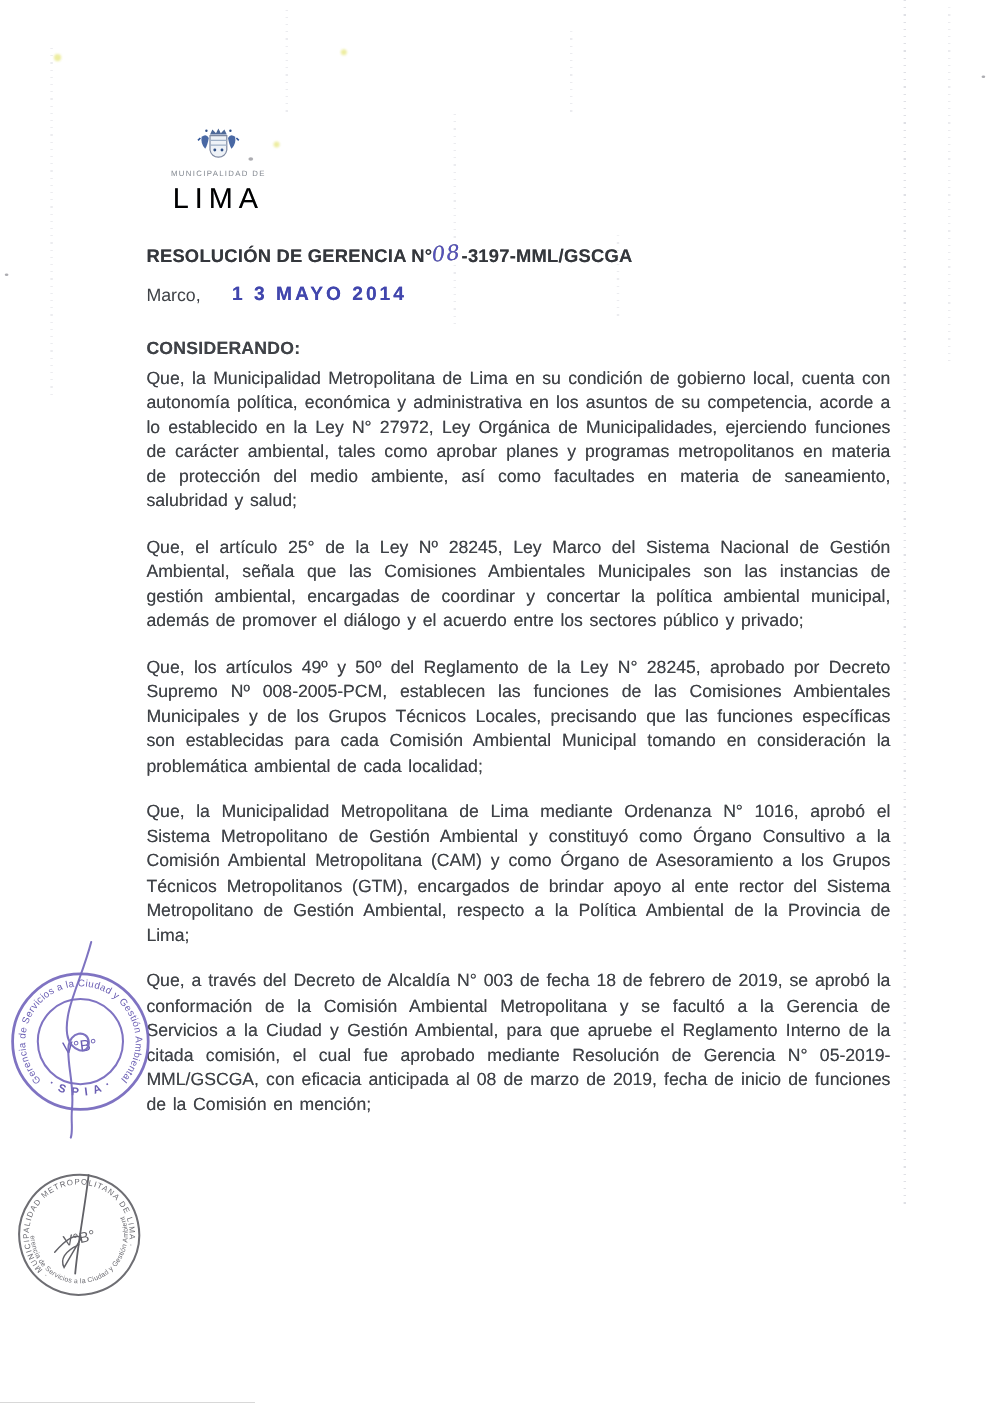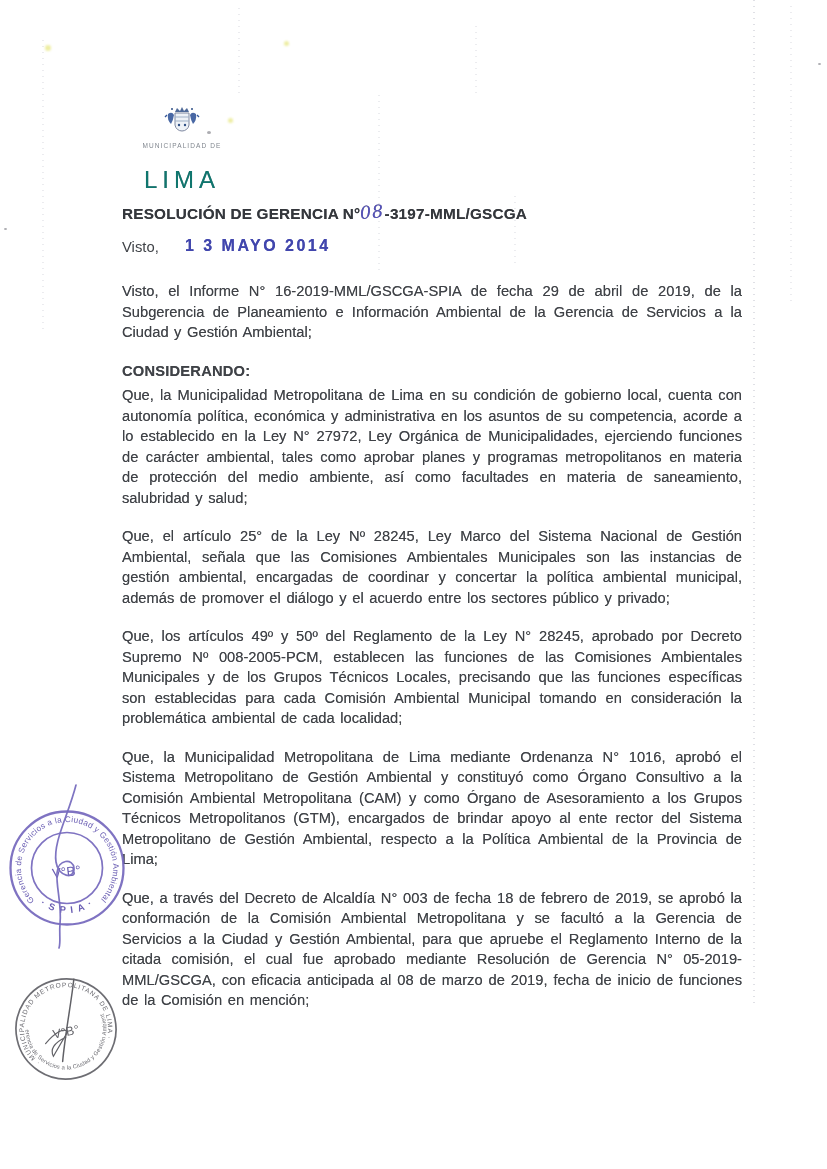--- a/index.html
+++ b/index.html
@@ -12,21 +12,21 @@
   .noise-col{position:absolute;width:2px;pointer-events:none;
     background-image:repeating-linear-gradient(to bottom,rgba(70,75,105,.38) 0 1px,transparent 1px 6px);}
   .noise-soft{opacity:.45;}
   .noise-faint{opacity:.28;}
   .yellow-speck{position:absolute;border-radius:50%;background:rgba(228,228,110,.65);filter:blur(1px);pointer-events:none;}
   .gray-speck{position:absolute;border-radius:50%;background:rgba(90,90,100,.5);pointer-events:none;}
   
   .logo{position:absolute;left:138px;top:106px;width:88px;text-align:center;}
   .logo .org-small{font-size:6.5px;letter-spacing:1.1px;color:#81878f;margin-top:2px;white-space:nowrap;
     filter:blur(.3px);}
-  .logo .org-large{font-size:24px;letter-spacing:5px;color:#0f766e;margin-top:17px;font-weight:400;
+  .logo .org-large{font-size:24px;letter-spacing:5px;color:#000000;margin-top:3px;font-weight:400;
     text-shadow:0 0 .5px rgba(110,118,128,.8);}
   
   .title{position:absolute;left:122px;top:203px;margin:0;font-size:15.3px;font-weight:bold;
     color:#34373c;letter-spacing:.2px;text-shadow:0 0 .3px rgba(50,53,58,.7);white-space:nowrap;}
   .title .hand{display:inline-block;font-family:"DejaVu Serif",serif;font-style:italic;font-weight:400;
     font-size:17.5px;color:#5552bd;transform:rotate(-5deg) translateY(-1px);letter-spacing:1px;}
   .dateline{position:absolute;left:122px;top:238px;font-size:14.8px;color:#3f4247;}
   .dateline .datestamp{display:inline-block;margin-left:22px;font-weight:bold;font-size:16px;
     letter-spacing:2.5px;color:#4146ad;text-shadow:0 0 .5px rgba(65,70,173,.8);transform:translateY(-1px);}
   
@@ -76,26 +76,25 @@
       <circle cx="10" cy="3" r="1" fill="#2f4f86"></circle>
       <circle cx="30" cy="3" r="1" fill="#2f4f86"></circle>
     </svg>
     <div class="org-small">MUNICIPALIDAD DE</div>
     <div class="org-large">LIMA</div>
   </header>
 
   <h1 class="title"><span>RESOLUCIÓN DE GERENCIA N°</span><span class="hand">08</span><span>-3197-MML/GSCGA</span></h1>
 
   <div class="dateline">
-    <span>Visto,</span>
+    <span>Marco,</span>
     <span class="datestamp">1 3 MAYO 2014</span>
   </div>
 
   <main class="doc-body">
-    <p>Visto, el Informe N° 16-2019-MML/GSCGA-SPIA de fecha 29 de abril de 2019, de la Subgerencia de Planeamiento e Información Ambiental de la Gerencia de Servicios a la Ciudad y Gestión Ambiental;</p>
     <p class="heading">CONSIDERANDO:</p>
     <p>Que, la Municipalidad Metropolitana de Lima en su condición de gobierno local, cuenta con autonomía política, económica y administrativa en los asuntos de su competencia, acorde a lo establecido en la Ley N° 27972, Ley Orgánica de Municipalidades, ejerciendo funciones de carácter ambiental, tales como aprobar planes y programas metropolitanos en materia de protección del medio ambiente, así como facultades en materia de saneamiento, salubridad y salud;</p>
     <p>Que, el artículo 25° de la Ley Nº 28245, Ley Marco del Sistema Nacional de Gestión Ambiental, señala que las Comisiones Ambientales Municipales son las instancias de gestión ambiental, encargadas de coordinar y concertar la política ambiental municipal, además de promover el diálogo y el acuerdo entre los sectores público y privado;</p>
     <p>Que, los artículos 49º y 50º del Reglamento de la Ley N° 28245, aprobado por Decreto Supremo Nº 008-2005-PCM, establecen las funciones de las Comisiones Ambientales Municipales y de los Grupos Técnicos Locales, precisando que las funciones específicas son establecidas para cada Comisión Ambiental Municipal tomando en consideración la problemática ambiental de cada localidad;</p>
     <p>Que, la Municipalidad Metropolitana de Lima mediante Ordenanza N° 1016, aprobó el Sistema Metropolitano de Gestión Ambiental y constituyó como Órgano Consultivo a la Comisión Ambiental Metropolitana (CAM) y como Órgano de Asesoramiento a los Grupos Técnicos Metropolitanos (GTM), encargados de brindar apoyo al ente rector del Sistema Metropolitano de Gestión Ambiental, respecto a la Política Ambiental de la Provincia de Lima;</p>
     <p>Que, a través del Decreto de Alcaldía N° 003 de fecha 18 de febrero de 2019, se aprobó la conformación de la Comisión Ambiental Metropolitana y se facultó a la Gerencia de Servicios a la Ciudad y Gestión Ambiental, para que apruebe el Reglamento Interno de la citada comisión, el cual fue aprobado mediante Resolución de Gerencia N° 05-2019-MML/GSCGA, con eficacia anticipada al 08 de marzo de 2019, fecha de inicio de funciones de la Comisión en mención;</p>
   </main>
 
   <svg class="stamp" style="left:2px;top:782px;" width="135" height="170" viewBox="0 0 135 170">
     <defs>

